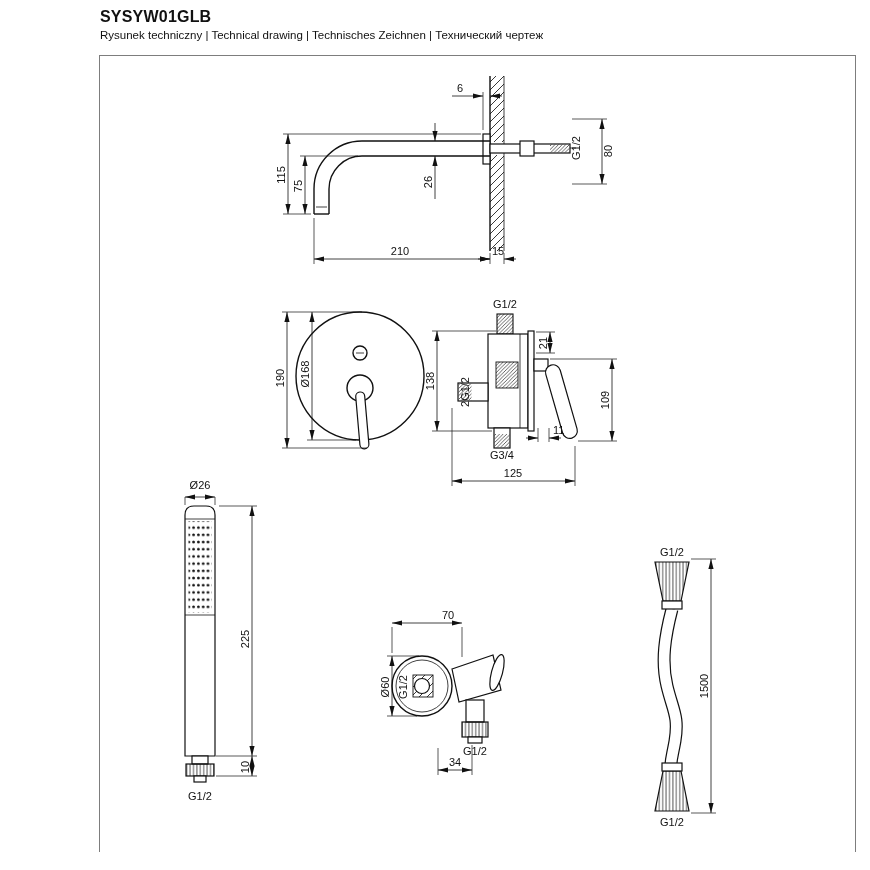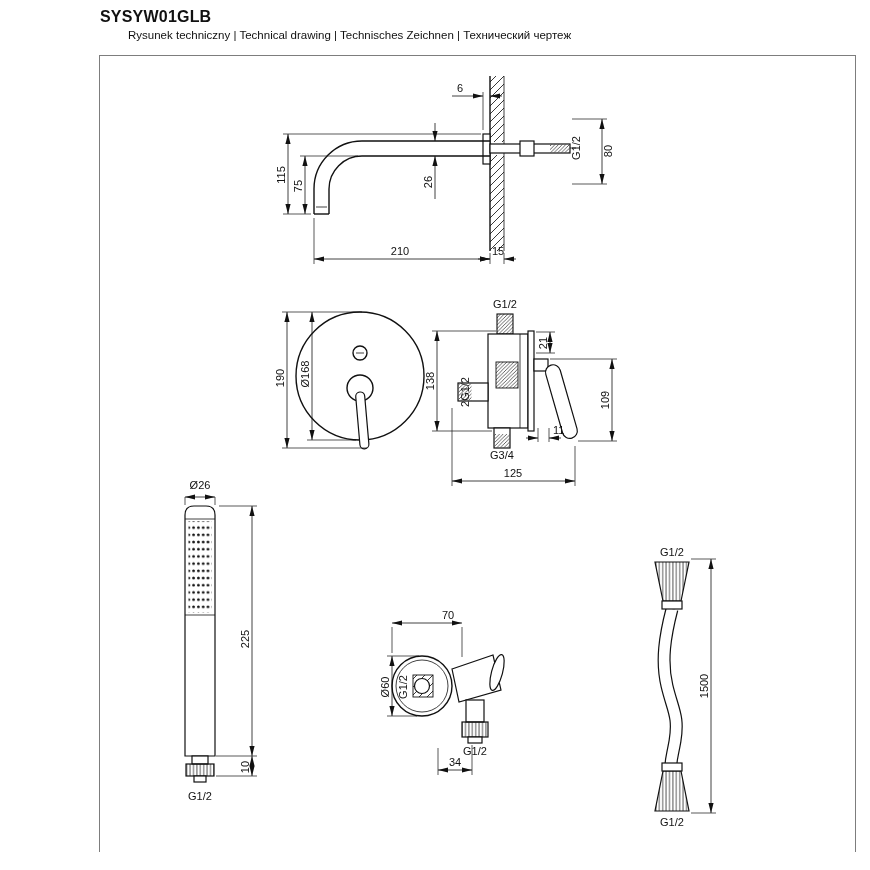--- a/index.html
+++ b/index.html
@@ -1,20 +1,20 @@
 <!DOCTYPE html>
 <html><head>
 <meta charset="utf-8">
 <style>
   html,body{margin:0;padding:0;background:#fff;width:870px;height:870px;
     font-family:"Liberation Sans",sans-serif;color:#111;}
   .page{position:relative;width:870px;height:852px;background:#fff;overflow:hidden;}
   .header{position:absolute;left:100px;top:8px;}
   .header h1{margin:0;font-size:16px;font-weight:bold;letter-spacing:.2px;}
-  .subtitle{margin-top:3px;font-size:11.5px;color:#111;margin-left:28px;}
+  .subtitle{margin-top:3px;font-size:11.5px;color:#111;}
   .drawing-box{position:absolute;left:99px;top:55px;width:755px;height:800px;
     border:1px solid #7d7d7d;background:#fff;}
   svg text{font-family:"Liberation Sans",sans-serif;font-size:11px;fill:#111;}
   .ol{fill:#fff;stroke:#111;stroke-width:1.2;}
   .ol2{fill:none;stroke:#111;stroke-width:1.4;}
   .dim{stroke:#111;stroke-width:0.8;fill:none;}
   .ext{stroke:#111;stroke-width:0.7;fill:none;}
   .thin{stroke:#111;stroke-width:0.8;fill:none;}
 </style>
 </head>

